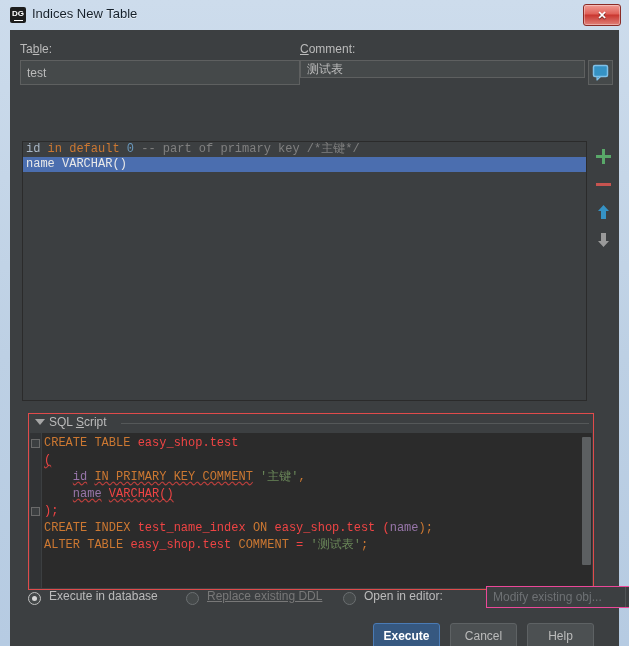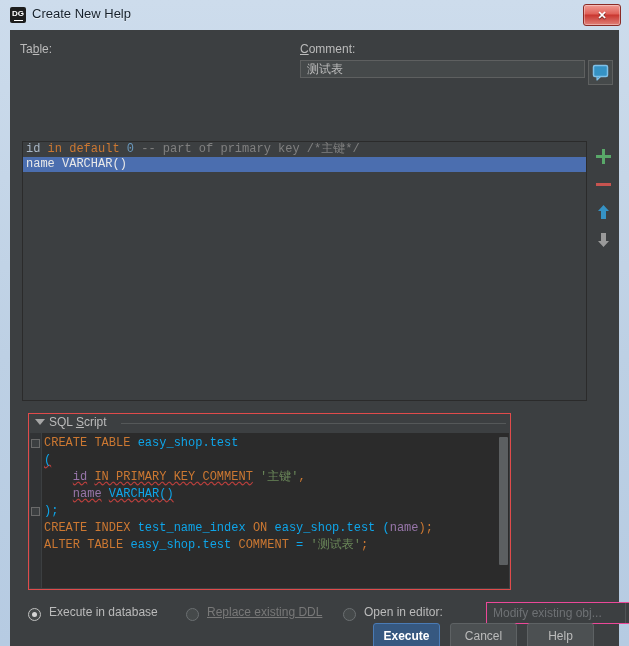--- a/index.html
+++ b/index.html
@@ -107,21 +107,21 @@
   }
   .tb-plus::before,.tb-plus::after{
     content:"";position:absolute;background:#59a869;
   }
   .tb-plus::before{left:4px;top:10px;width:15px;height:3px;}
   .tb-plus::after{left:10px;top:4px;width:3px;height:15px;}
   .tb-minus::before{content:"";position:absolute;left:4px;top:10px;width:15px;height:3px;background:#c75450;}
   .arrow-up,.arrow-down{position:absolute;left:5px;top:3px;width:13px;height:16px;}
   
   .sql-section{
-    position:absolute;left:18px;top:383px;width:483px;height:177px;
+    position:absolute;left:18px;top:383px;width:566px;height:177px;
     border:1px solid #e04b4b;box-sizing:border-box;
   }
   .sql-header{
     position:absolute;left:0;top:0;height:18px;width:100%;
     color:#bbbbbb;font-size:12px;
   }
   .sql-header .tri{
     position:absolute;left:6px;top:5px;
     width:0;height:0;border-left:5px solid transparent;border-right:5px solid transparent;
     border-top:6px solid #a6a6a6;
@@ -143,31 +143,31 @@
     border:1px solid #6a6a6a;background:#3c3f41;box-sizing:border-box;
   }
   .code{
     position:absolute;left:14px;top:2px;right:14px;
     font-family:"Liberation Mono","DejaVu Sans Mono",monospace;
     font-size:12px;line-height:17px;color:#a9b7c6;white-space:pre;
   }
   .k{color:#cc7832;}
   .s{color:#6a8759;}
   .v{color:#9876aa;}
-  .p{color:#0ea5e9;}
+  .p{color:#ef4444;}
   .err{
     text-decoration:underline wavy #bc3f3c;
     text-decoration-skip-ink:none;
   }
   .vscroll{
     position:absolute;right:1px;top:4px;width:9px;height:128px;
     background:#5c5f61;border-radius:1px;
   }
   
-  .opt-row{position:absolute;left:18px;top:576px;width:593px;height:26px;}
+  .opt-row{position:absolute;left:18px;top:560px;width:593px;height:26px;}
   .radio{
     position:absolute;width:13px;height:13px;border-radius:50%;
     border:1px solid #6b6f71;background:#45494a;box-sizing:border-box;
   }
   .radio.on{border-color:#bfbfbf;}
   .radio.on::after{
     content:"";position:absolute;left:3px;top:3px;width:5px;height:5px;
     border-radius:50%;background:#d6d6d6;
   }
   .opt-label{position:absolute;color:#bbbbbb;font-size:12px;top:-1px;}
@@ -200,29 +200,30 @@
 </style>
 </head>
 <body>
 
 <div class="window">
 
   <div class="titlebar">
     <div class="title-icon">
       DG<span class="u"></span>
     </div>
-    <div class="title-text">Create New Help</div>
+    <div class="title-text">Indices New Table</div>
     <div class="close-btn">✕</div>
   </div>
 
   <div class="body">
 
     <div class="field-label" style="left:10px;top:12px;">
       Ta<u>b</u>le:
     </div>
+    <input class="text-input" style="left: 10px; top: 30px; width: 280px; height: 25px;" value="test">
 
     <div class="field-label" style="left:290px;top:12px;">
       <u>C</u>omment:
     </div>
     <input class="text-input" style="left: 290px; top: 30px; width: 285px; height: 18px;" value="测试表">
     <div class="comment-icon-btn" style="left:578px;top:30px;width:25px;height:25px;">
       <svg width="23" height="23" viewBox="0 0 23 23" aria-hidden="true">
         <rect x="4.5" y="4.5" width="14" height="11" rx="1.5" fill="#3592c4" stroke="#7fc0e8" stroke-width="1.5"></rect>
         <path d="M8 15.5 L8 19 L11.5 15.5 Z" fill="#3592c4" stroke="#7fc0e8" stroke-width="1.2" stroke-linejoin="round"></path>
       </svg>

